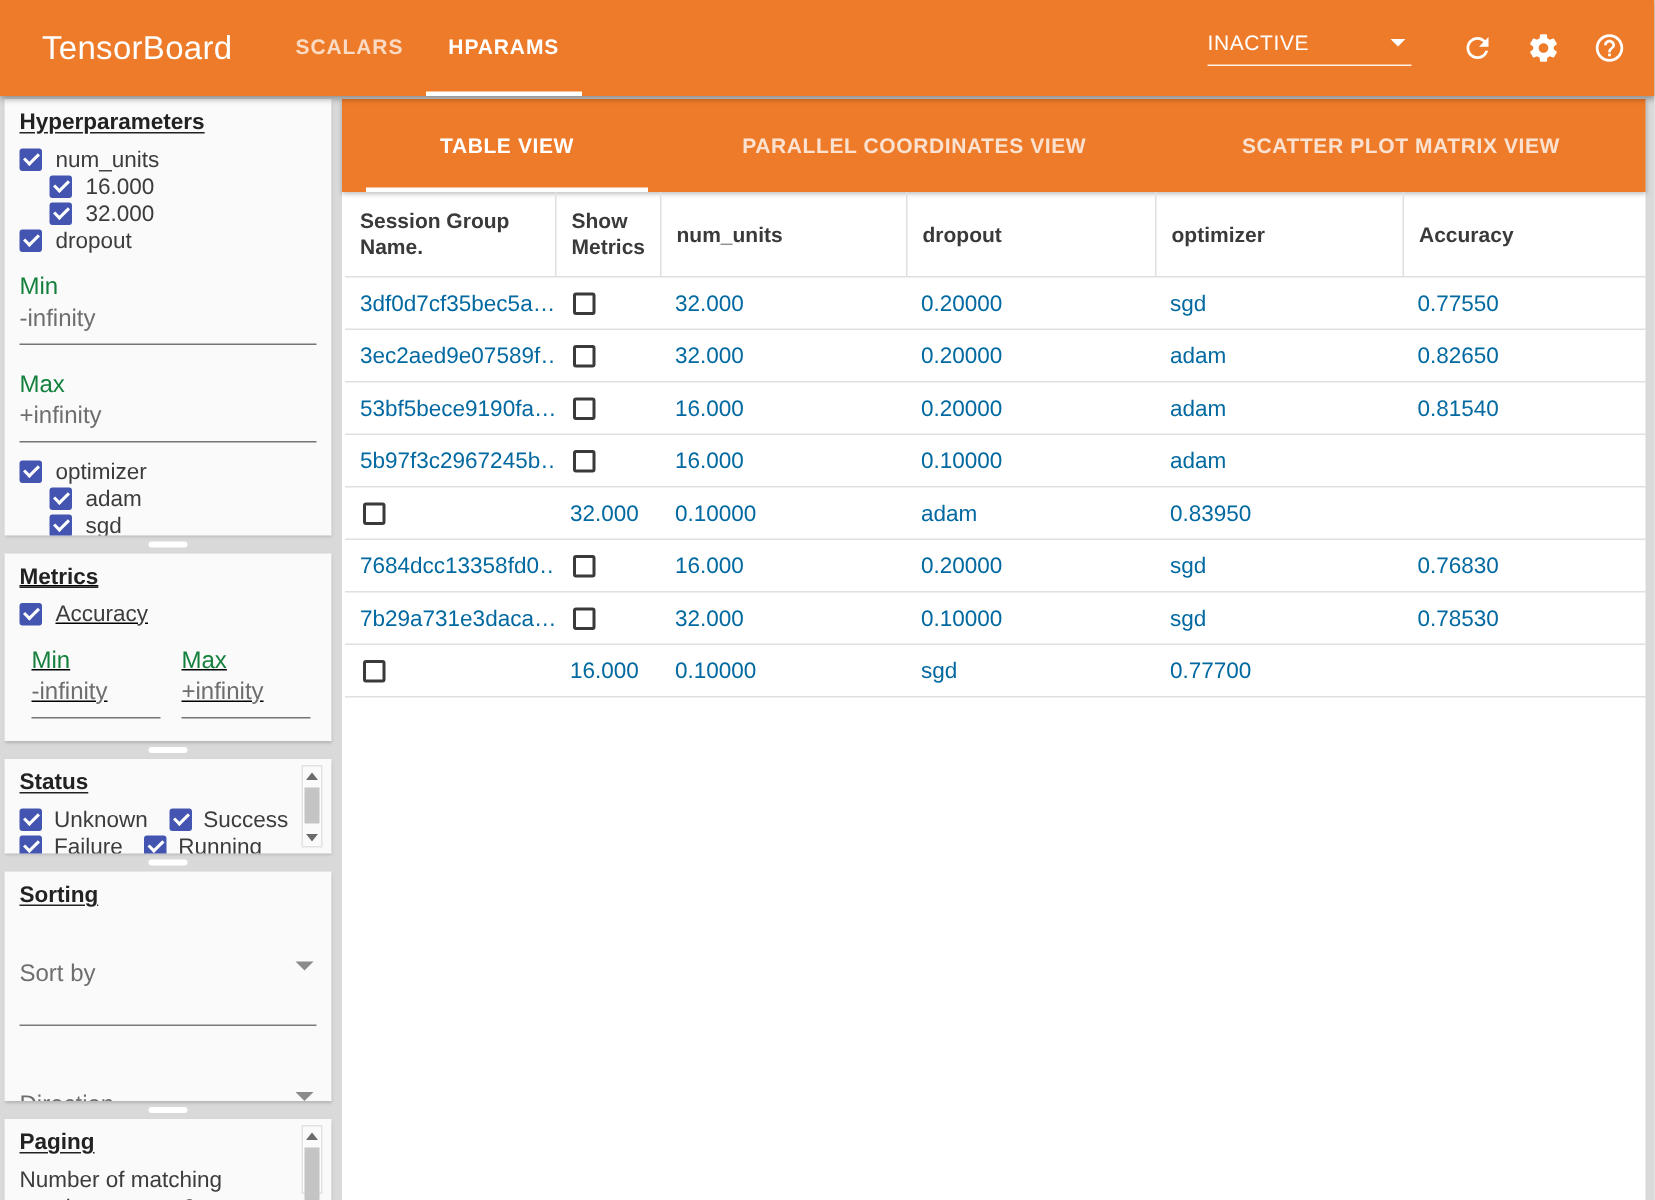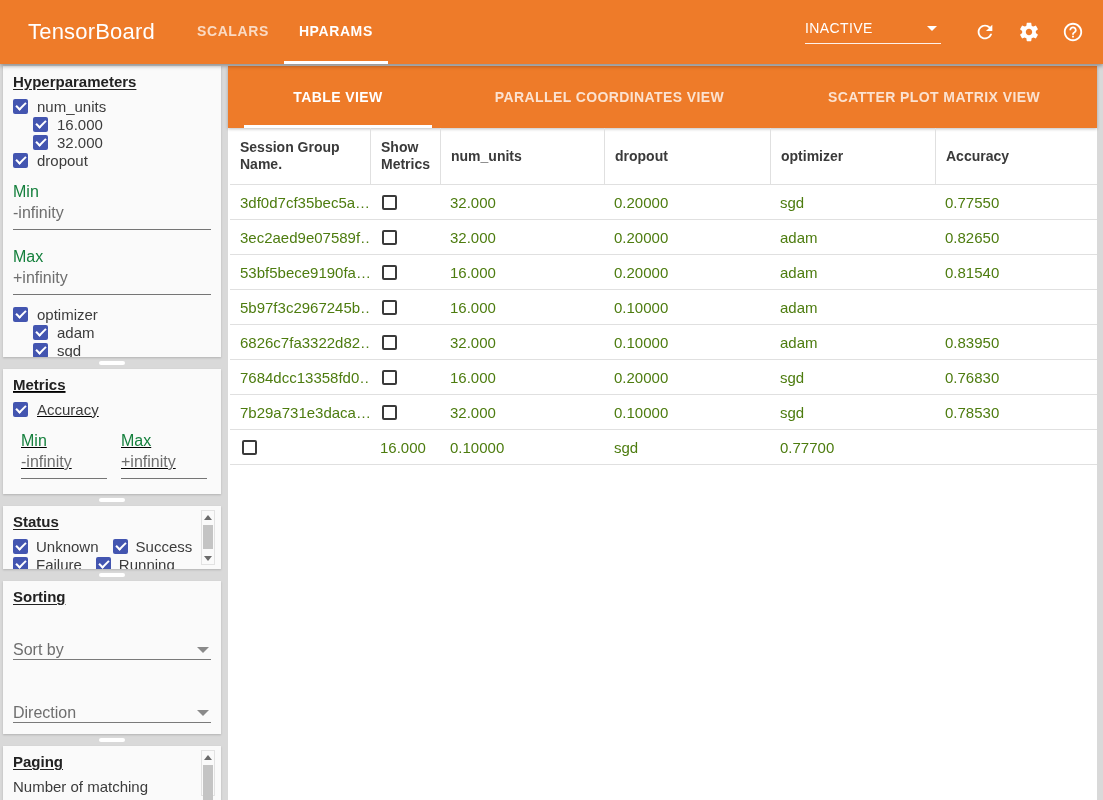--- a/index.html
+++ b/index.html
@@ -41,22 +41,22 @@
   .cb::after { content:""; position:absolute; left:3px; top:3px; width:8px; height:4px;
     border-left:2px solid #fff; border-bottom:2px solid #fff; transform:rotate(-45deg); }
   .cblabel { font-size:15px; color:#3c3c3c; }
 
   .field-label { font-size:16px; color:#15803d; }
   .field-value { font-size:16px; color:#6e6e6e; border-bottom:1px solid #757575; padding:3px 0 7px 0; }
 
   .minmax-cols { display:flex; gap:14px; padding-left:8px; margin-top:14px; }
   .minmax-cols .col { width:86px; }
 
-  .select-box { display:flex; align-items:center; justify-content:space-between;
-    border-bottom:1px solid #7a7a7a; padding-bottom:0; cursor:pointer; }
+  .select-box { display:flex; justify-content:space-between;
+    border-bottom:1px solid #7a7a7a; padding-bottom:24px; cursor:pointer; }
   .select-box .ph { font-size:16px; color:#6e6e6e; }
   .arr-down-g { width:0; height:0; border-left:6px solid transparent; border-right:6px solid transparent;
     border-top:6px solid #8a8a8a; margin-right:2px; }
 
   
   .mini-scroll { position:absolute; right:6px; top:4px; bottom:4px; width:14px;
     background:#fafafa; border:1px solid #e2e2e2; }
   .ms-arrow { position:absolute; left:0; width:12px; height:12px; display:flex; align-items:center; justify-content:center; cursor:pointer; }
   .ms-up { top:0; } .ms-down { bottom:0; }
   .tri-up { width:0; height:0; border-left:4px solid transparent; border-right:4px solid transparent; border-bottom:5px solid #6b6b6b; }
@@ -77,21 +77,21 @@
   .vtab.active::after { content:""; position:absolute; left:16px; right:16px; bottom:0; height:3px; background:#fff; }
   .vtab.t1 { width:220px; } .vtab.t2 { width:323px; } .vtab.t3 { flex:1; }
 
   .table { margin-left:2px; }
   .thead, .trow { display:grid; grid-template-columns:140px 70px 164px 166px 165px 1fr; }
   .thead { height:57px; border-bottom:1px solid #e0e0e0; }
   .th { display:flex; align-items:center; padding:0 8px 0 10px; font-size:14px; font-weight:bold;
     color:#3a3a3a; line-height:17px; border-left:1px solid #e0e0e0; }
   .th:first-child { border-left:none; }
   .trow { height:35px; border-bottom:1px solid #e0e0e0; cursor:pointer; }
-  .td { display:flex; align-items:center; padding-left:10px; font-size:15px; color:#4d7c0f;
+  .td { display:flex; align-items:center; padding-left:10px; font-size:15px; color:#0369a1;
     white-space:nowrap; overflow:hidden; }
   .cb-empty { width:15px; height:15px; border:2px solid #3a3a3a; border-radius:2px; background:#fff;
     margin-left:2px; cursor:pointer; flex:none; }
 </style>
 </head>
 <body>
 
 <header class="app-header">
   <div class="logo">TensorBoard</div>
   <nav class="top-tabs">
@@ -304,21 +304,20 @@
       <div class="trow">
         <div class="td">5b97f3c2967245b…</div>
         <div class="td">
             <span class="cb-empty"></span>
           </div>
         <div class="td">16.000</div>
         <div class="td">0.10000</div>
         <div class="td">adam</div>
       </div>
       <div class="trow">
-        <div class="td">6826c7fa3322d82…</div>
         <div class="td">
             <span class="cb-empty"></span>
           </div>
         <div class="td">32.000</div>
         <div class="td">0.10000</div>
         <div class="td">adam</div>
         <div class="td">0.83950</div>
       </div>
       <div class="trow">
         <div class="td">7684dcc13358fd0…</div>

